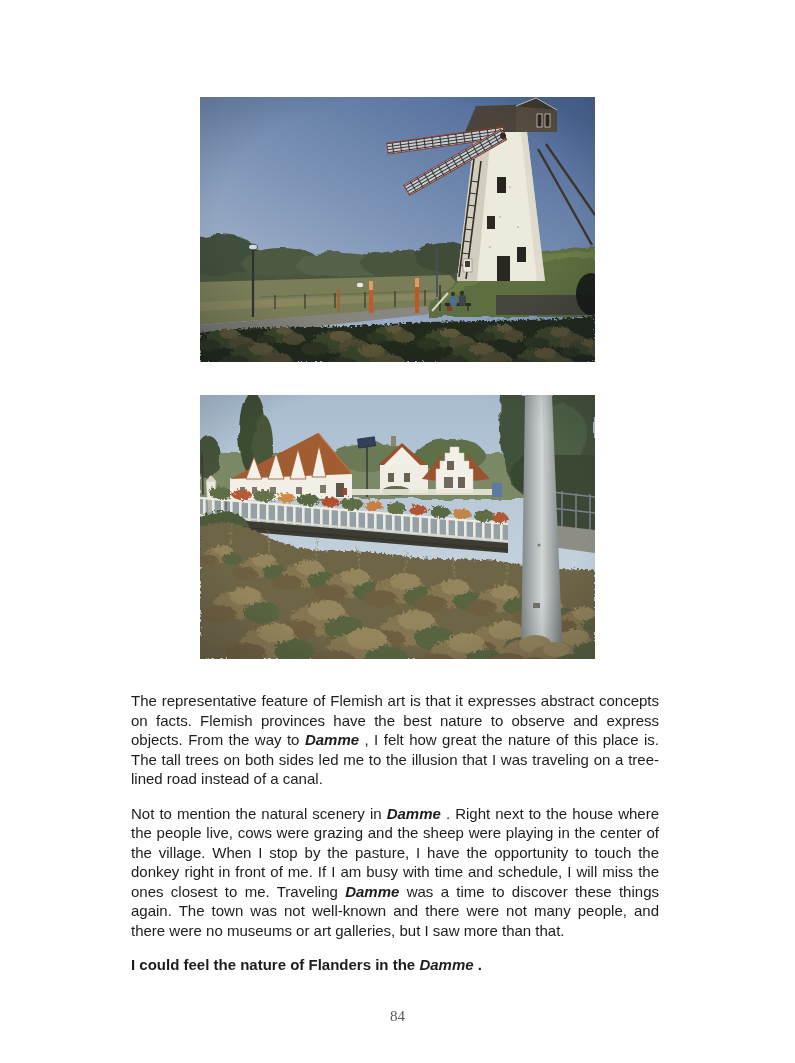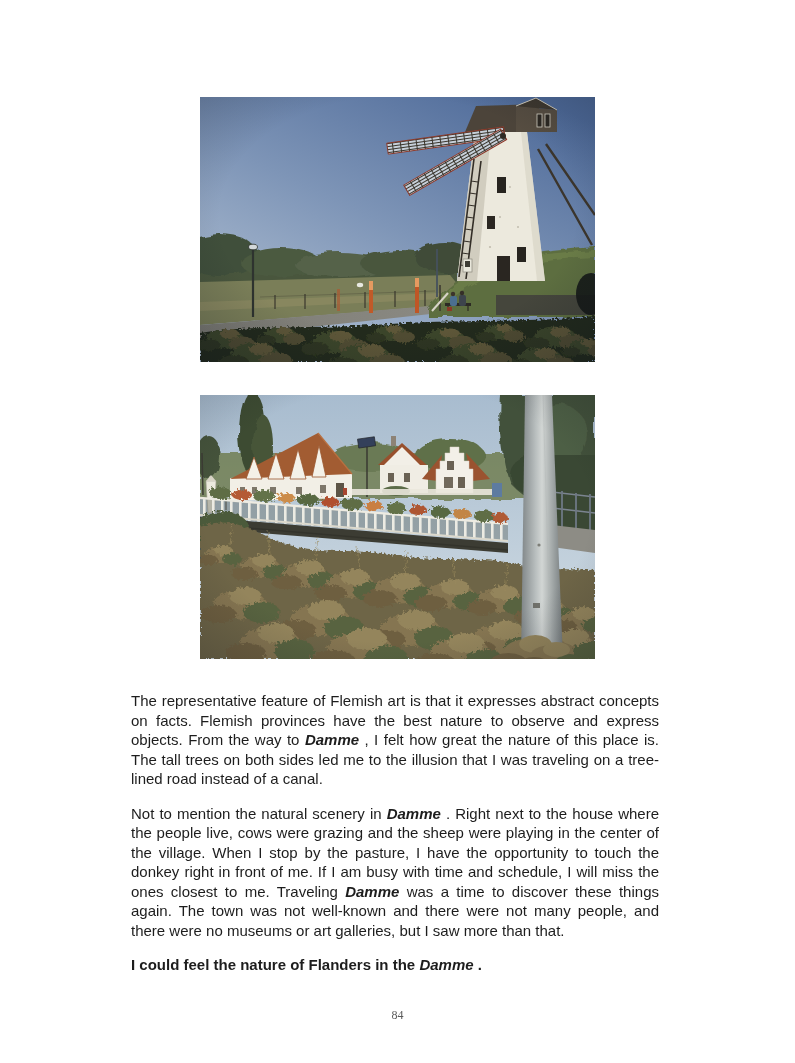--- a/index.html
+++ b/index.html
@@ -8,21 +8,21 @@
   .page{position:absolute;inset:0;background:#ffffff;}
   figure{position:absolute;margin:0;overflow:hidden;}
   #photo1{left:200px;top:97px;width:395px;height:265px;}
   #photo2{left:200px;top:395px;width:395px;height:264px;}
   figure svg{display:block;width:100%;height:100%;}
   .article{position:absolute;left:131px;top:691px;width:528px;color:#1d1d1d;}
   .article p{margin:0 0 15px;font-size:15px;line-height:19.5px;text-align:justify;}
   .article p.closing{font-weight:700;text-align:left;margin-bottom:0;}
   .di{font-weight:700;font-style:italic;}
   .pagenum{position:absolute;left:0;right:0;top:1008px;text-align:center;
-           font-family:"Liberation Serif",serif;font-size:12px;color:#595959;}
+           font-family:"Liberation Serif",serif;font-size:15px;color:#595959;}
 </style>
 </head>
 <body>
 
 <div class="page">
 
   <figure id="photo1">
     <svg viewBox="0 0 395 265" preserveAspectRatio="none" aria-hidden="true">
       <defs>
         <linearGradient id="p1sky" x1="0.85" y1="0" x2="0.15" y2="1">

